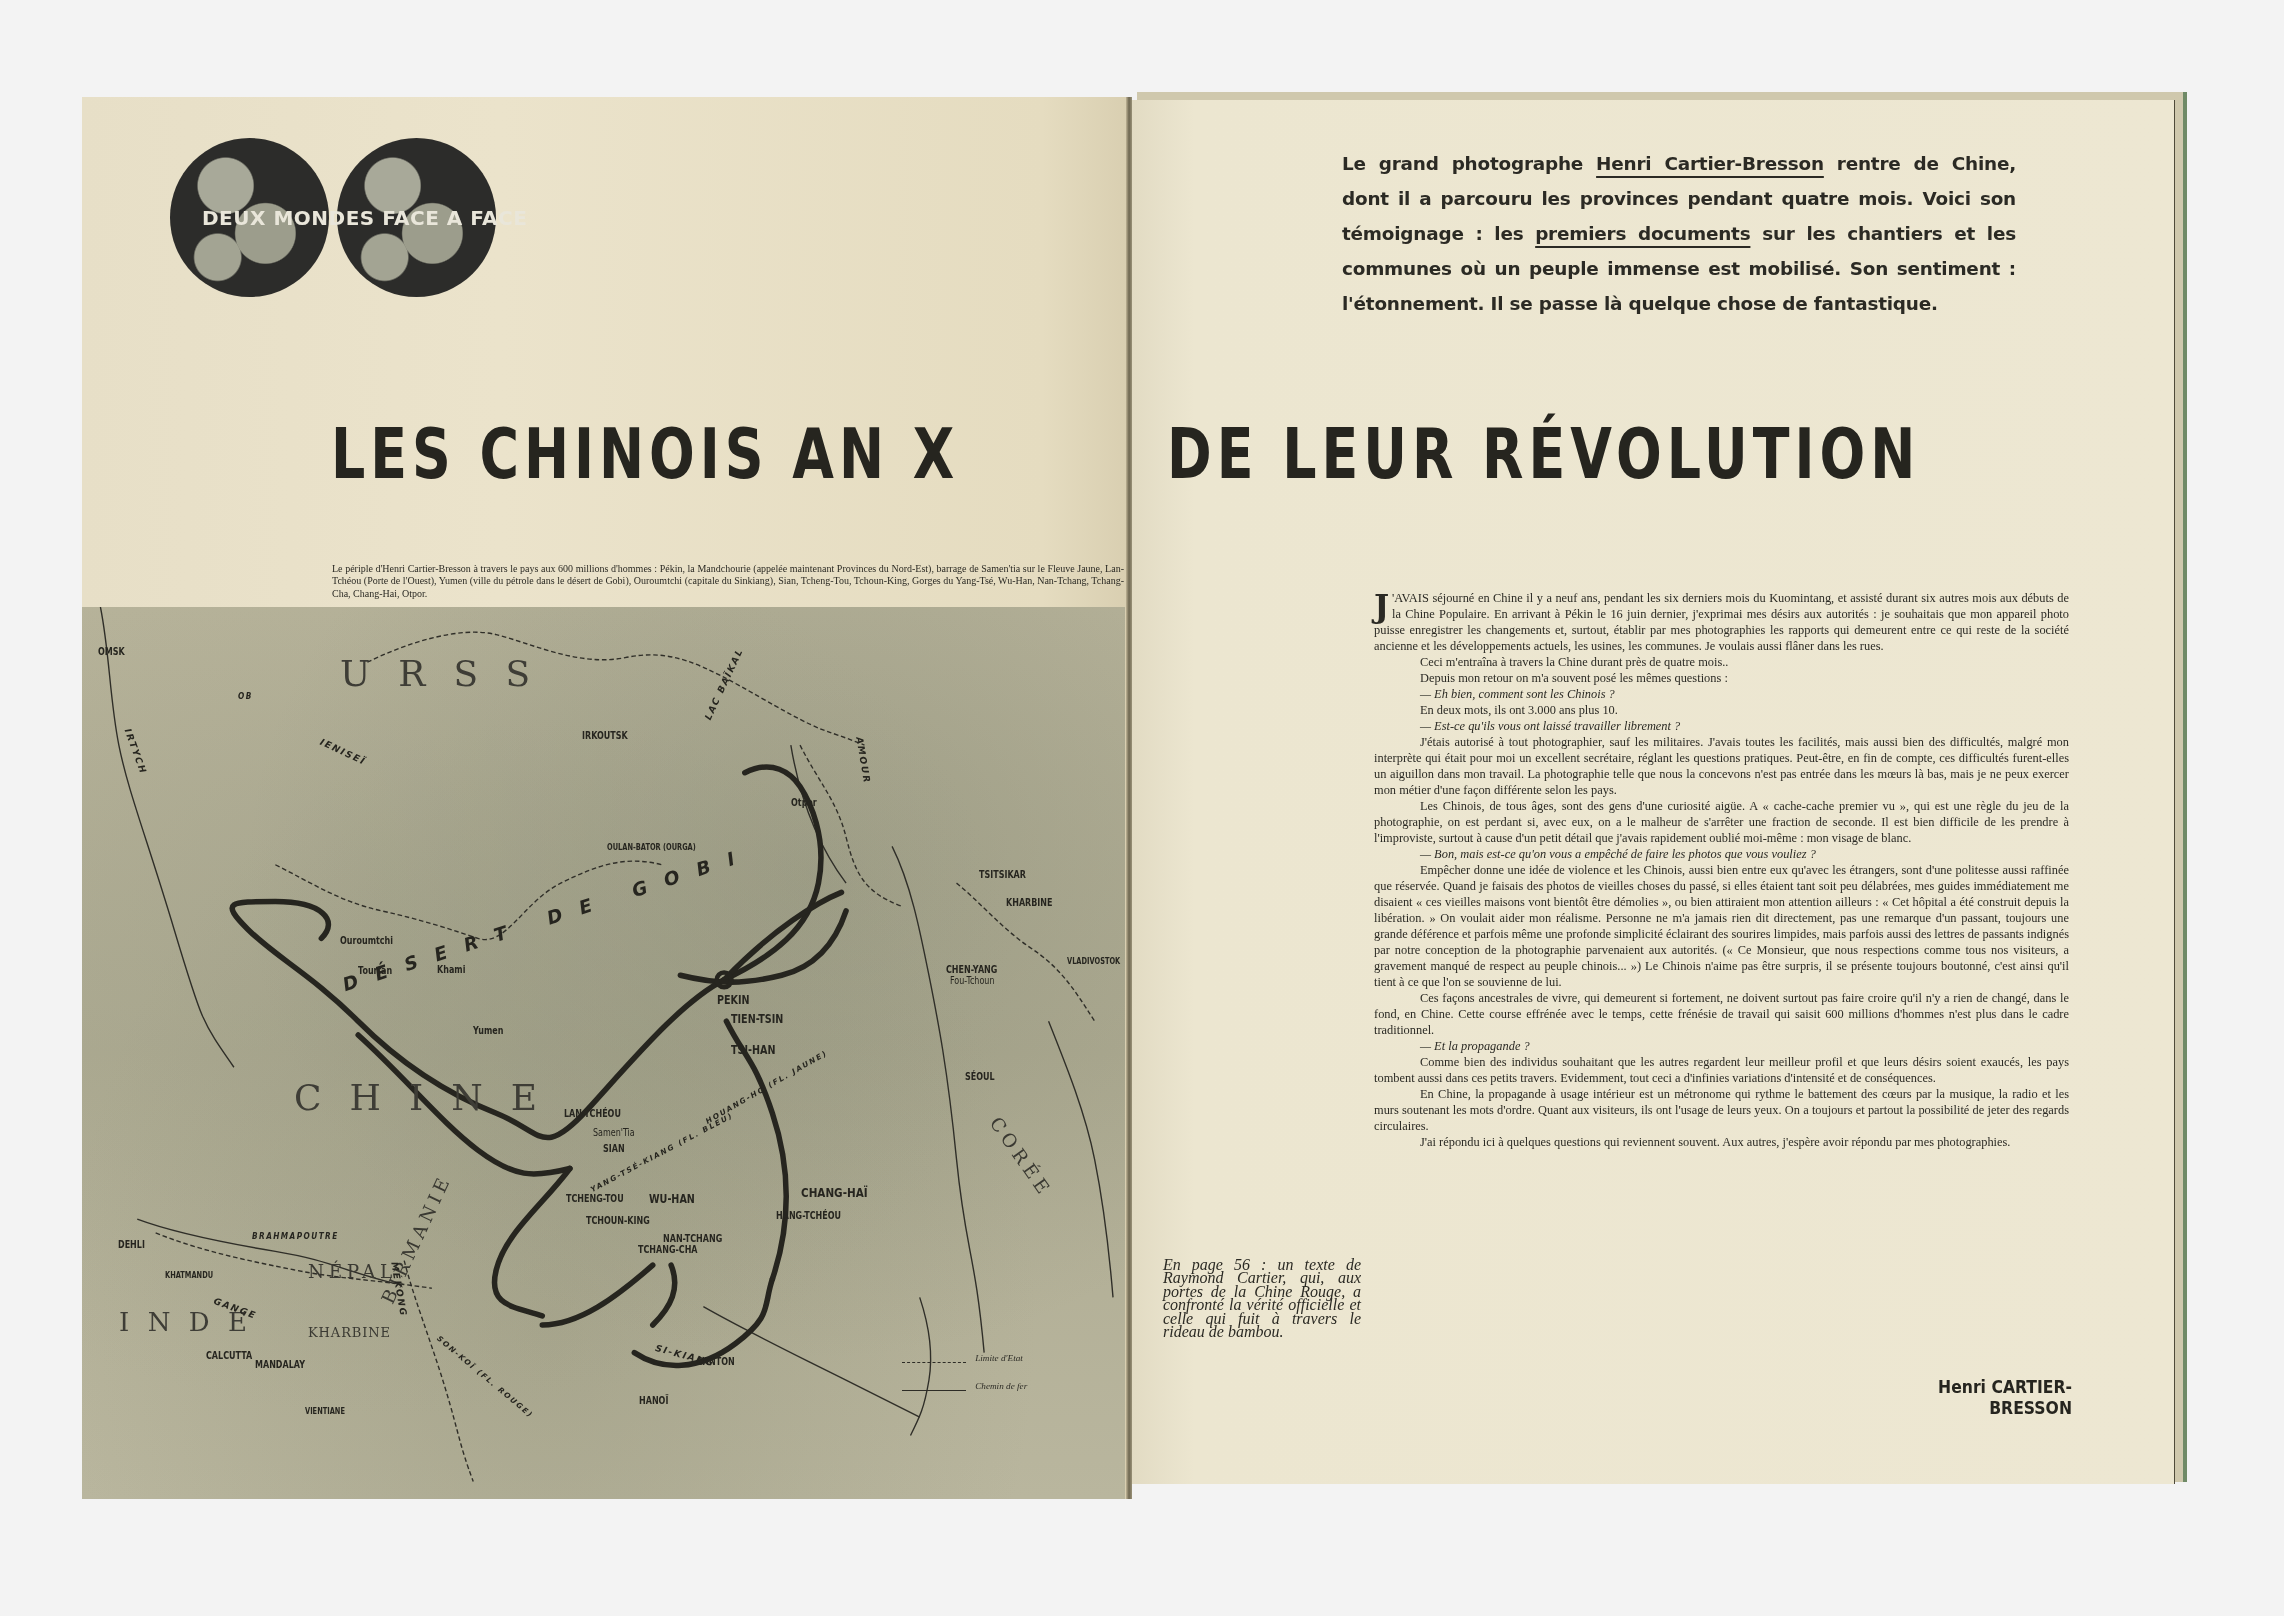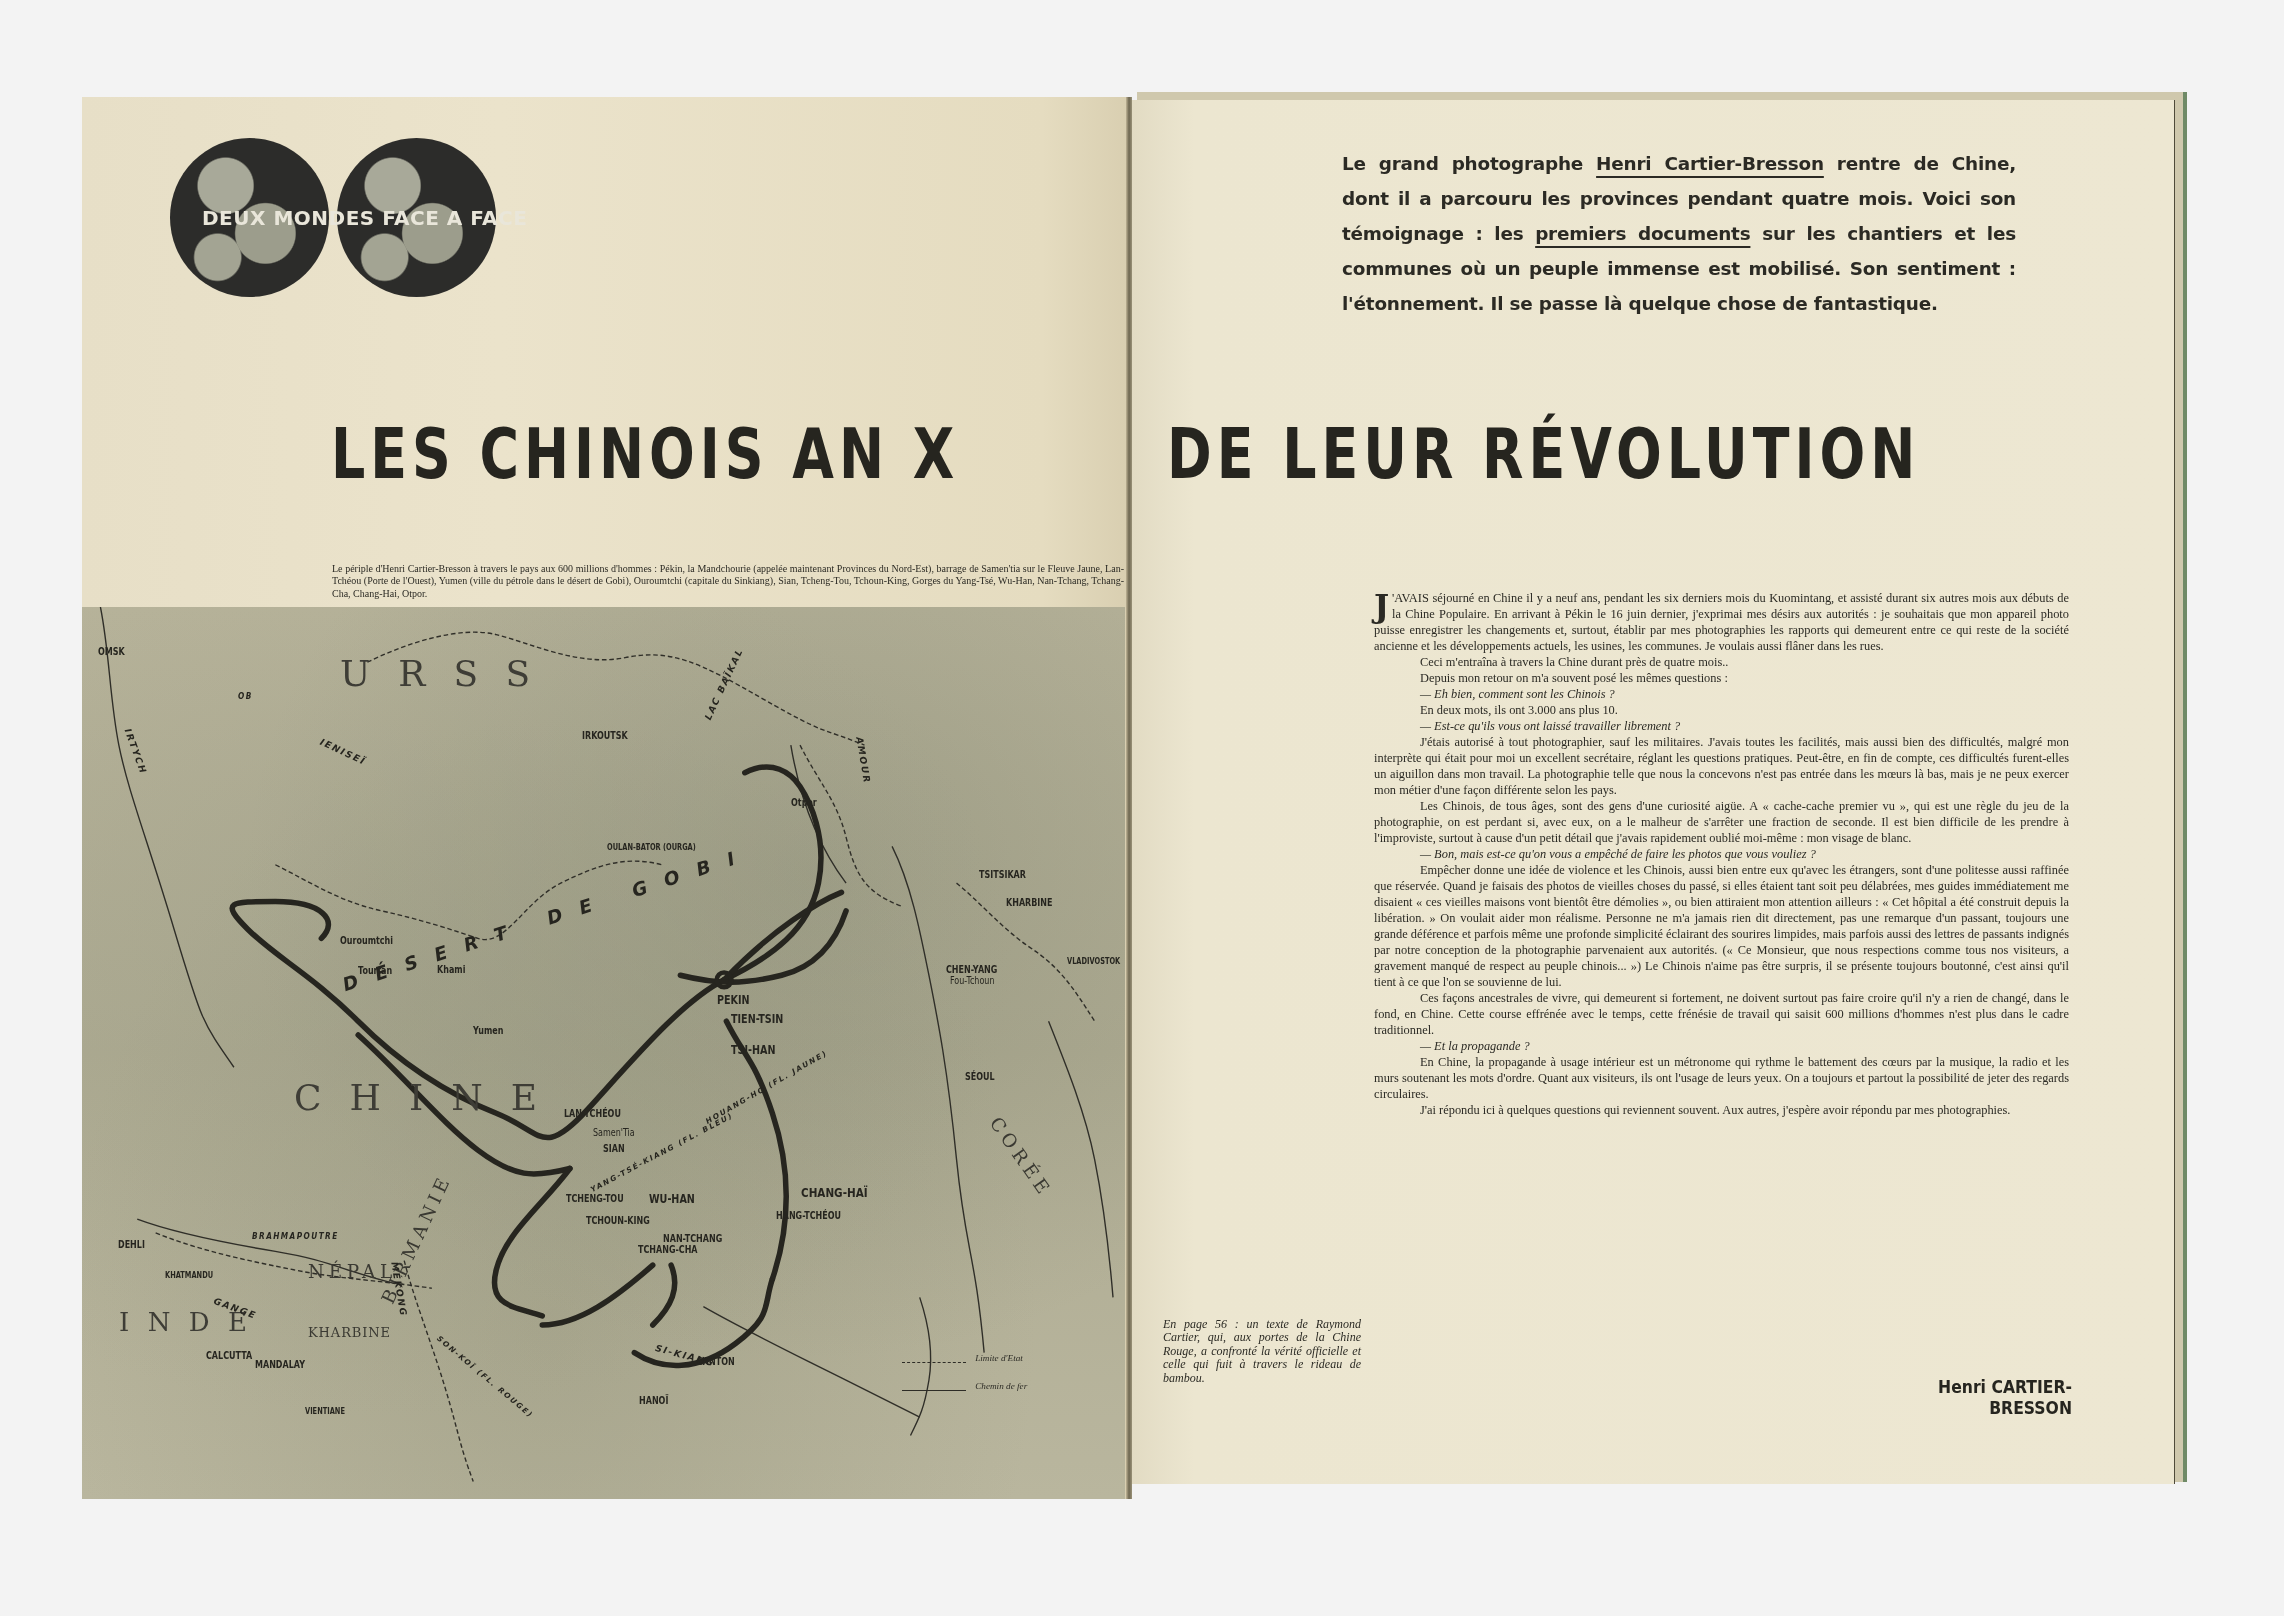--- a/index.html
+++ b/index.html
@@ -93,22 +93,22 @@
   }
   .map-label.river { font-style: italic; font-size: 9.2px; letter-spacing: 1.8px; }
   .map-label.desert { font-style: italic; font-size: 18.4px; letter-spacing: 18.4px; transform: rotate(-18deg); }
   .map-legend { position: absolute; left: 820px; top: 746px; font-family: "Liberation Serif", serif; font-style: italic; font-size: 9.2px; color: #2d2c26; }
   .legend-row { display: flex; align-items: flex-end; gap: 9.2px; margin-bottom: 18.4px; }
   .legend-line { width: 64px; height: 0; border-top: 1.4px dashed #2d2c26; }
   .legend-line.rail { border-top: 1.4px solid #2d2c26; }
 
   
   .side-note {
-    position: absolute; left: 1163px; top: 1318px; width: 198px;
-    font-family: "Liberation Serif", serif; font-style: italic; font-size: 12px; line-height: 13.4px;
+    position: absolute; left: 1163px; top: 1258px; width: 198px;
+    font-family: "Liberation Serif", serif; font-style: italic; font-size: 16px; line-height: 13.4px;
     color: #2b2a24; text-align: justify;
   }
 
   
   .intro {
     position: absolute; left: 1342px; top: 146px; width: 674px;
     font-family: "DejaVu Sans", sans-serif; font-weight: bold; font-size: 18.4px; line-height: 35px;
     color: #2b2a24; text-align: justify; letter-spacing: -0.2px;
   }
   .intro .ul { text-decoration: underline; text-decoration-thickness: 1.8px; text-underline-offset: 5.5px; }
@@ -270,19 +270,20 @@
     <p>Depuis mon retour on m'a souvent posé les mêmes questions :</p>
     <p class="q">— Eh bien, comment sont les Chinois ?</p>
     <p>En deux mots, ils ont 3.000 ans plus 10.</p>
     <p class="q">— Est-ce qu'ils vous ont laissé travailler librement ?</p>
     <p>J'étais autorisé à tout photographier, sauf les militaires. J'avais toutes les facilités, mais aussi bien des difficultés, malgré mon interprète qui était pour moi un excellent secrétaire, réglant les questions pratiques. Peut-être, en fin de compte, ces difficultés furent-elles un aiguillon dans mon travail. La photographie telle que nous la concevons n'est pas entrée dans les mœurs là bas, mais je ne peux exercer mon métier d'une façon différente selon les pays.</p>
     <p>Les Chinois, de tous âges, sont des gens d'une curiosité aigüe. A « cache-cache premier vu », qui est une règle du jeu de la photographie, on est perdant si, avec eux, on a le malheur de s'arrêter une fraction de seconde. Il est bien difficile de les prendre à l'improviste, surtout à cause d'un petit détail que j'avais rapidement oublié moi-même : mon visage de blanc.</p>
     <p class="q">— Bon, mais est-ce qu'on vous a empêché de faire les photos que vous vouliez ?</p>
     <p>Empêcher donne une idée de violence et les Chinois, aussi bien entre eux qu'avec les étrangers, sont d'une politesse aussi raffinée que réservée. Quand je faisais des photos de vieilles choses du passé, si elles étaient tant soit peu délabrées, mes guides immédiatement me disaient « ces vieilles maisons vont bientôt être démolies », ou bien attiraient mon attention ailleurs : « Cet hôpital a été construit depuis la libération. » On voulait aider mon réalisme. Personne ne m'a jamais rien dit directement, pas une remarque d'un passant, toujours une grande déférence et parfois même une profonde simplicité éclairant des sourires limpides, mais parfois aussi des lettres de passants indignés par notre conception de la photographie parvenaient aux autorités. (« Ce Monsieur, que nous respections comme tous nos visiteurs, a gravement manqué de respect au peuple chinois... ») Le Chinois n'aime pas être surpris, il se présente toujours boutonné, c'est ainsi qu'il tient à ce que l'on se souvienne de lui.</p>
     <p>Ces façons ancestrales de vivre, qui demeurent si fortement, ne doivent surtout pas faire croire qu'il n'y a rien de changé, dans le fond, en Chine. Cette course effrénée avec le temps, cette frénésie de travail qui saisit 600 millions d'hommes n'est plus dans le cadre traditionnel.</p>
     <p class="q">— Et la propagande ?</p>
+    <p>Comme bien des individus souhaitant que les autres regardent leur meilleur profil et que leurs désirs soient exaucés, les pays tombent aussi dans ces petits travers. Evidemment, tout ceci a d'infinies variations d'intensité et de conséquences.</p>
     <p>En Chine, la propagande à usage intérieur est un métronome qui rythme le battement des cœurs par la musique, la radio et les murs soutenant les mots d'ordre. Quant aux visiteurs, ils ont l'usage de leurs yeux. On a toujours et partout la possibilité de jeter des regards circulaires.</p>
     <p>J'ai répondu ici à quelques questions qui reviennent souvent. Aux autres, j'espère avoir répondu par mes photographies.</p>
   </div>
 
   <div class="signature">Henri CARTIER-BRESSON</div>
 </div>
 
 
 </body></html>

